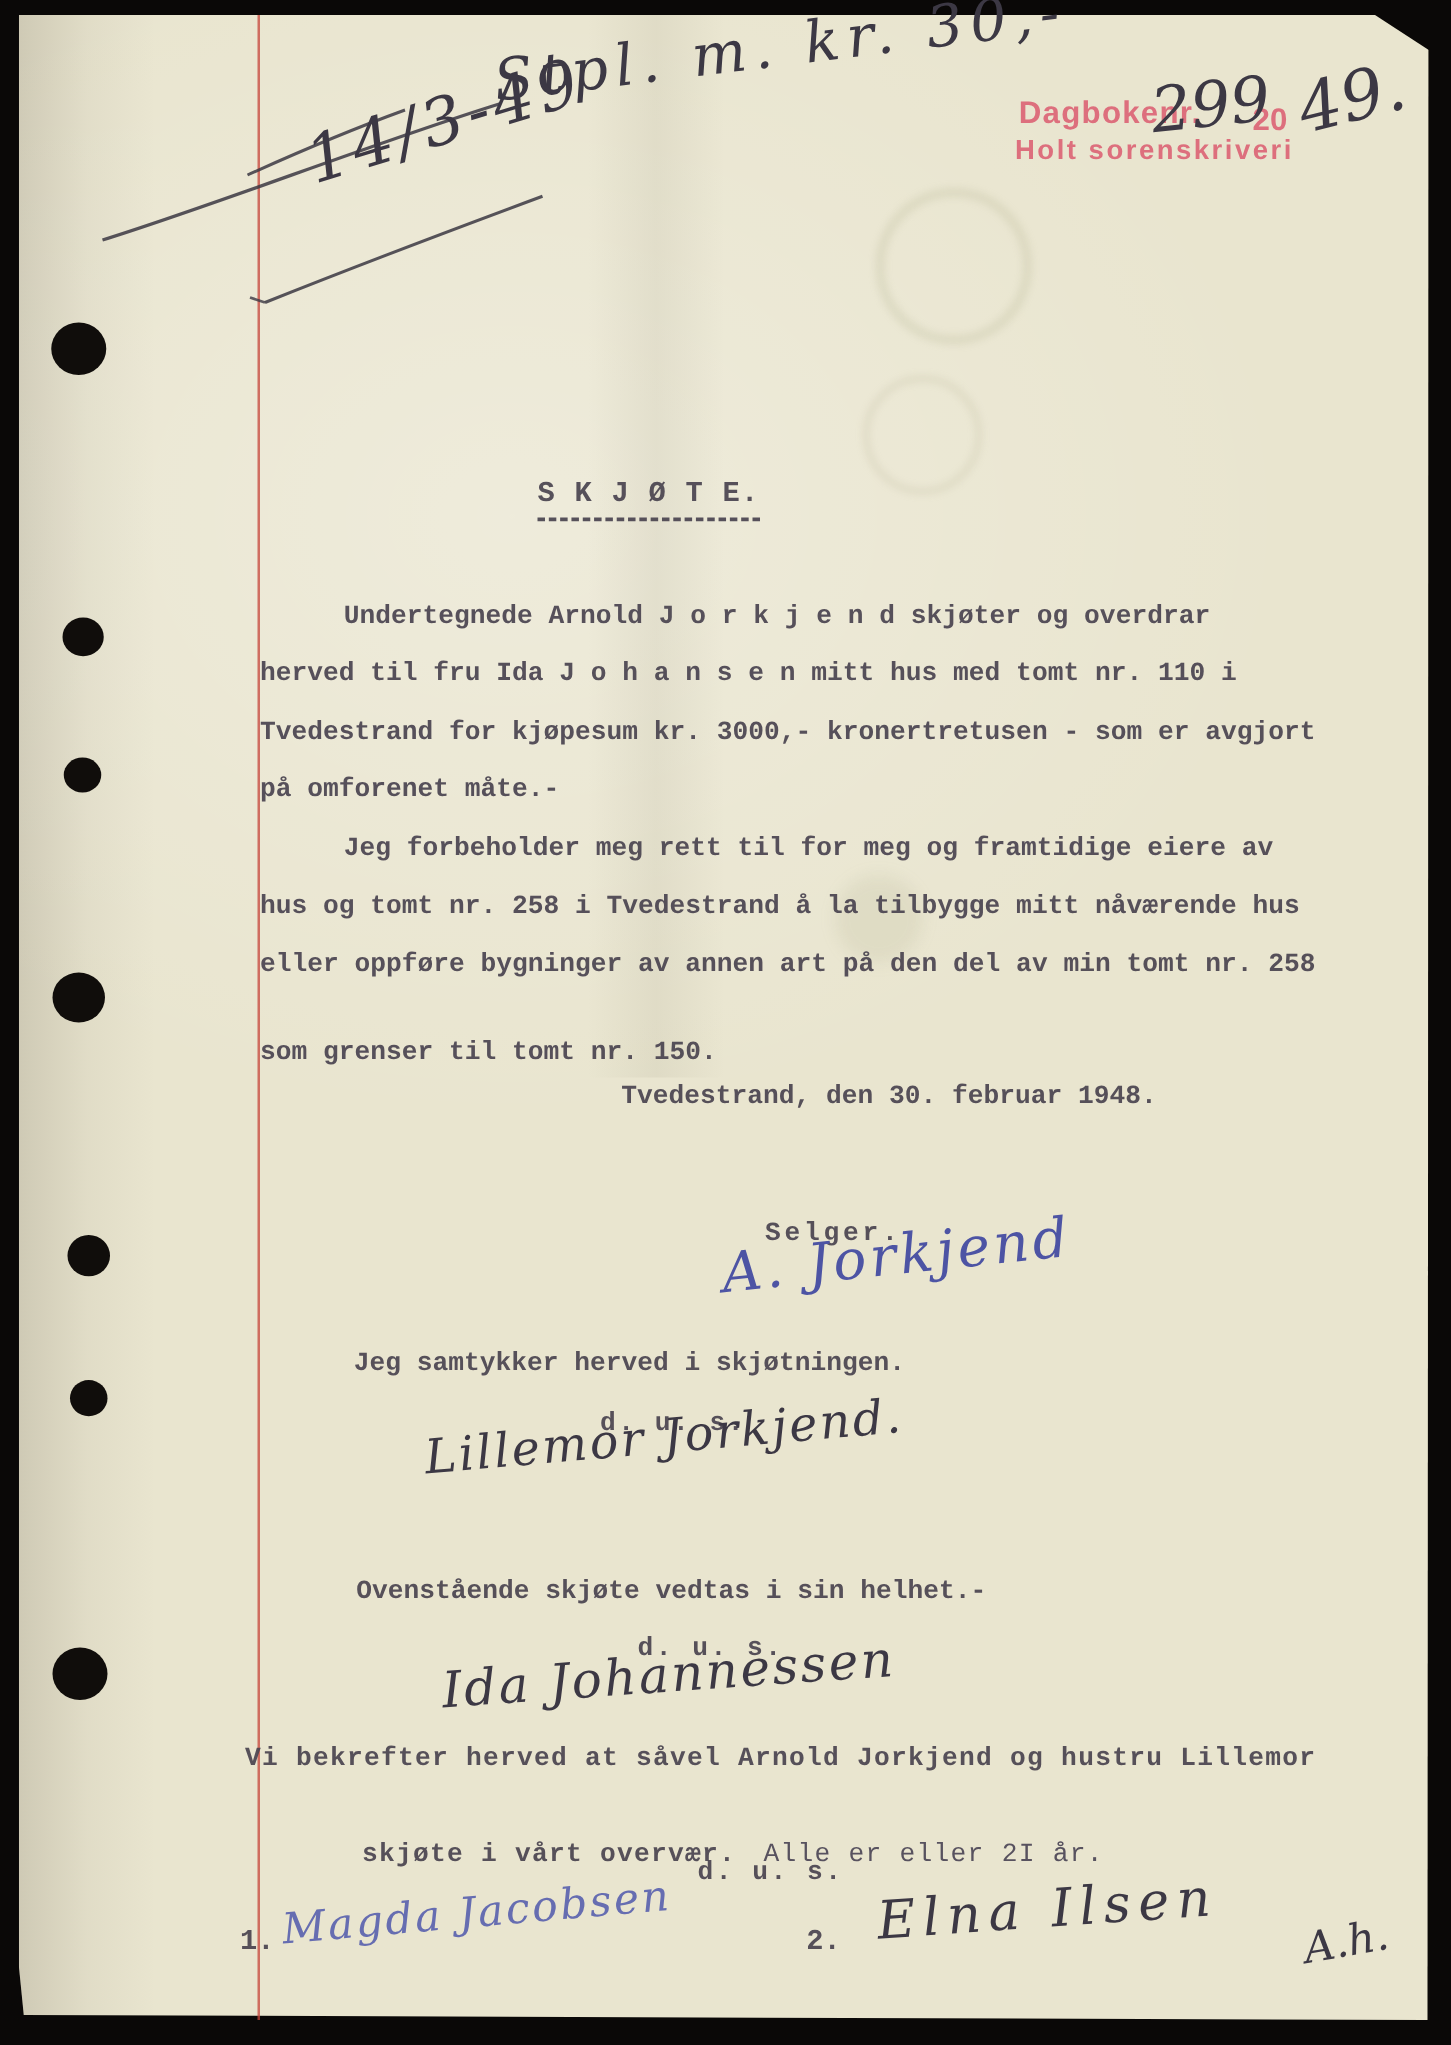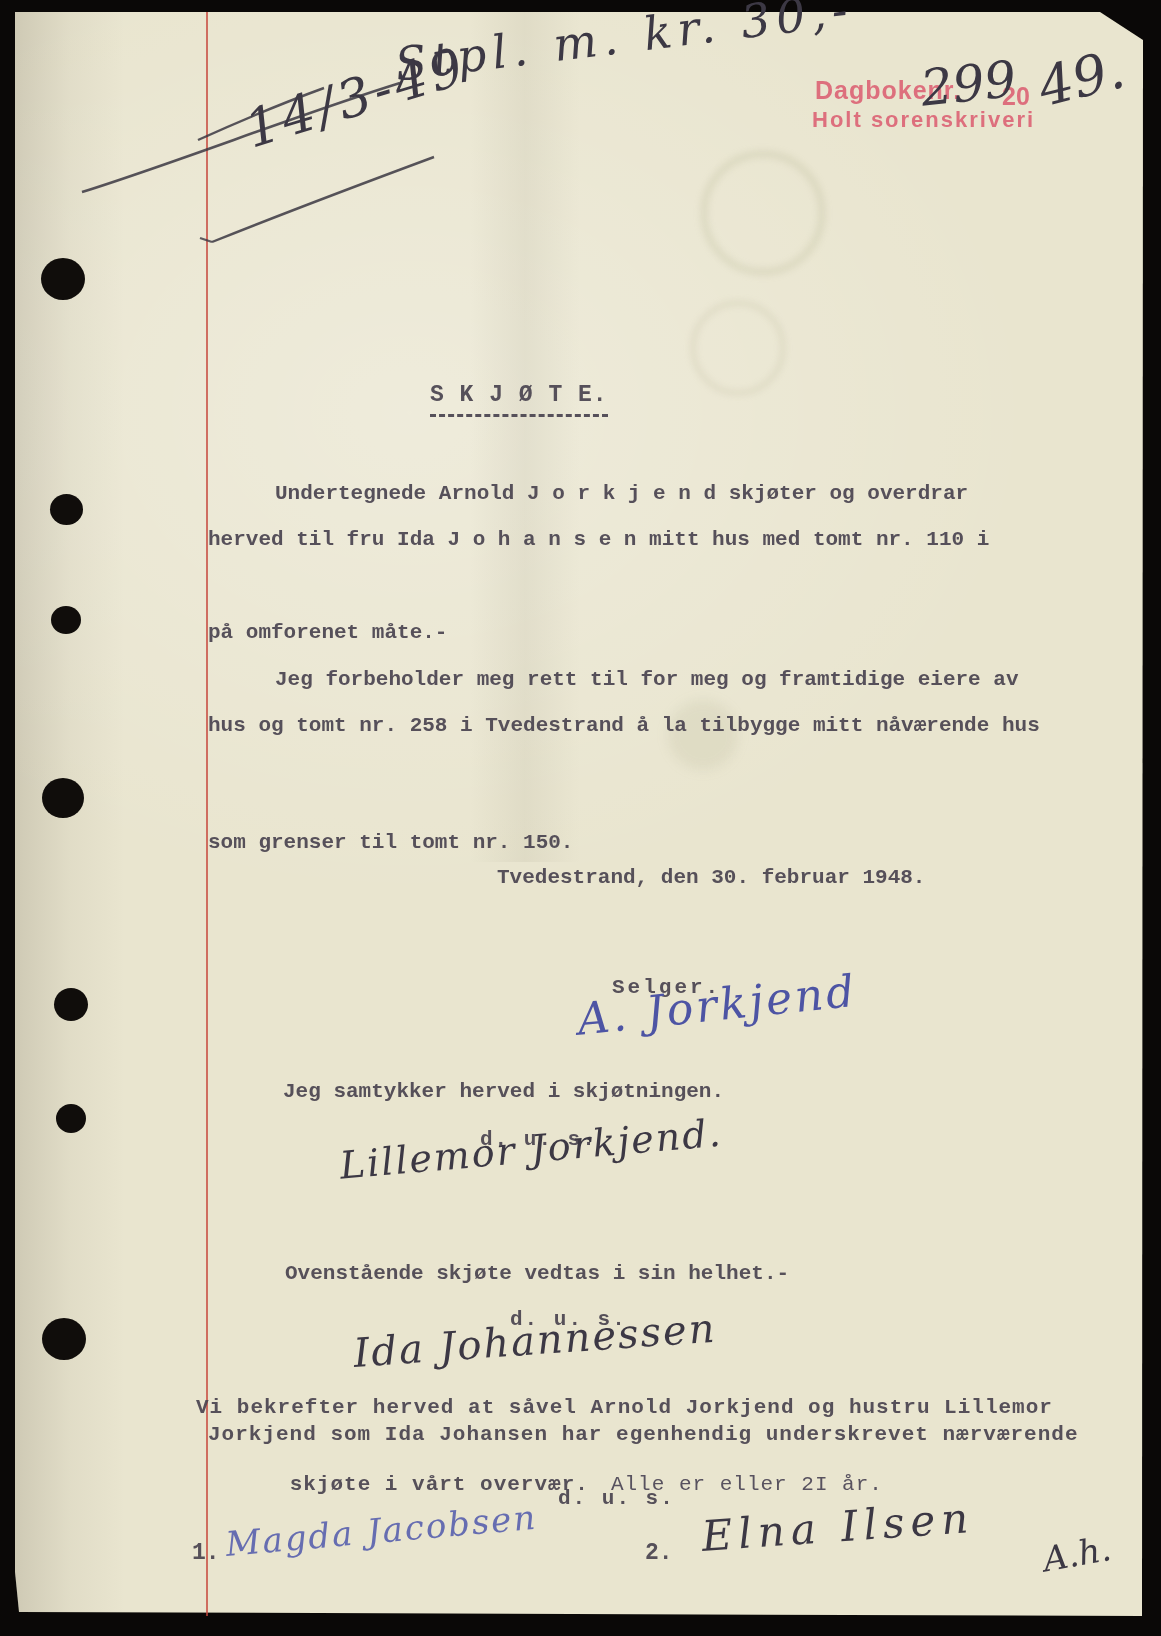--- a/index.html
+++ b/index.html
@@ -67,41 +67,42 @@
     <div class="stamp" style="left:815px;top:76px;font-size:25px;letter-spacing:1px;">Dagbokenr.</div>
     <div class="stamp" style="left:1002px;top:82px;font-size:25px;">20</div>
     <div class="stamp" style="left:812px;top:107px;font-size:22px;letter-spacing:2px;">Holt sorenskriveri</div>
     <div class="hw" style="left:918px;top:60px;font-size:50px;transform:rotate(-6deg);transform-origin:left top;">299</div>
     <div class="hw" style="left:1032px;top:58px;font-size:54px;transform:rotate(-14deg);transform-origin:left top;">49.</div>
 
     <div class="tw title" style="left:430px;top:382px;">S K J Ø T E.</div>
 
     <div class="tw" style="left:275px;top:482px;">Undertegnede Arnold J o r k j e n d skjøter og overdrar</div>
     <div class="tw" style="left:208px;top:528px;">herved til fru Ida J o h a n s e n mitt hus med tomt nr. 110 i</div>
+    <div class="tw" style="left:208px;top:575px;">Tvedestrand for kjøpesum kr. 3000,- kronertretusen - som er avgjort</div>
     <div class="tw" style="left:208px;top:621px;">på omforenet måte.-</div>
 
     <div class="tw" style="left:275px;top:668px;">Jeg forbeholder meg rett til for meg og framtidige eiere av</div>
     <div class="tw" style="left:208px;top:714px;">hus og tomt nr. 258 i Tvedestrand å la tilbygge mitt nåværende hus</div>
+    <div class="tw" style="left:208px;top:761px;">eller oppføre bygninger av annen art på den del av min tomt nr. 258</div>
     <div class="tw" style="left:208px;top:807px;margin-top:24px;">som grenser til tomt nr. 150.</div>
 
     <div class="tw" style="left:497px;top:866px;">Tvedestrand, den 30. februar 1948.</div>
 
     <div class="tw" style="left:612px;top:976px;letter-spacing:3px;">Selger.</div>
     <div class="hw hw-blue" style="left:575px;top:994px;font-size:44px;letter-spacing:3px;transform:rotate(-6deg);transform-origin:left top;">A. Jorkjend</div>
 
     <div class="tw" style="left:283px;top:1080px;">Jeg samtykker herved i skjøtningen.</div>
     <div class="tw" style="left:480px;top:1128px;letter-spacing:2px;">d. u. s.</div>
     <div class="hw" style="left:338px;top:1144px;font-size:38px;letter-spacing:2px;transform:rotate(-5deg);transform-origin:left top;">Lillemor Jorkjend.</div>
 
     <div class="tw" style="left:285px;top:1262px;">Ovenstående skjøte vedtas i sin helhet.-</div>
     <div class="tw" style="left:510px;top:1308px;letter-spacing:2px;">d. u. s.</div>
     <div class="hw" style="left:352px;top:1330px;font-size:40px;letter-spacing:2px;transform:rotate(-4deg);transform-origin:left top;">Ida Johannessen</div>
 
     <div class="tw tw-small" style="left:196px;top:1396px;">Vi bekrefter herved at såvel Arnold Jorkjend og hustru Lillemor</div>
-    <div class="tw tw-small" style="left:208px;top:1423px;">Jorkjend som Ida Johansen har egenhendig underskrevet nærværende</div>
     <div class="tw tw-small" style="left:208px;top:1450px;">
       <span>skjøte i vårt overvær.</span><span style="margin-left:22px;font-weight:400;color:#4c4656;">Alle er eller 2I år.</span>
     </div>
     <div class="tw" style="left:558px;top:1487px;letter-spacing:2px;">d. u. s.</div>
 
     <div class="tw" style="left:192px;top:1540px;font-size:23px;">1.</div>
     <div class="hw hw-blue2" style="left:224px;top:1524px;font-size:34px;letter-spacing:2px;transform:rotate(-5deg);transform-origin:left top;">Magda Jacobsen</div>
     <div class="tw" style="left:645px;top:1540px;font-size:23px;">2.</div>
     <div class="hw" style="left:700px;top:1512px;font-size:42px;letter-spacing:6px;transform:rotate(-4deg);transform-origin:left top;">Elna Ilsen</div>
 

